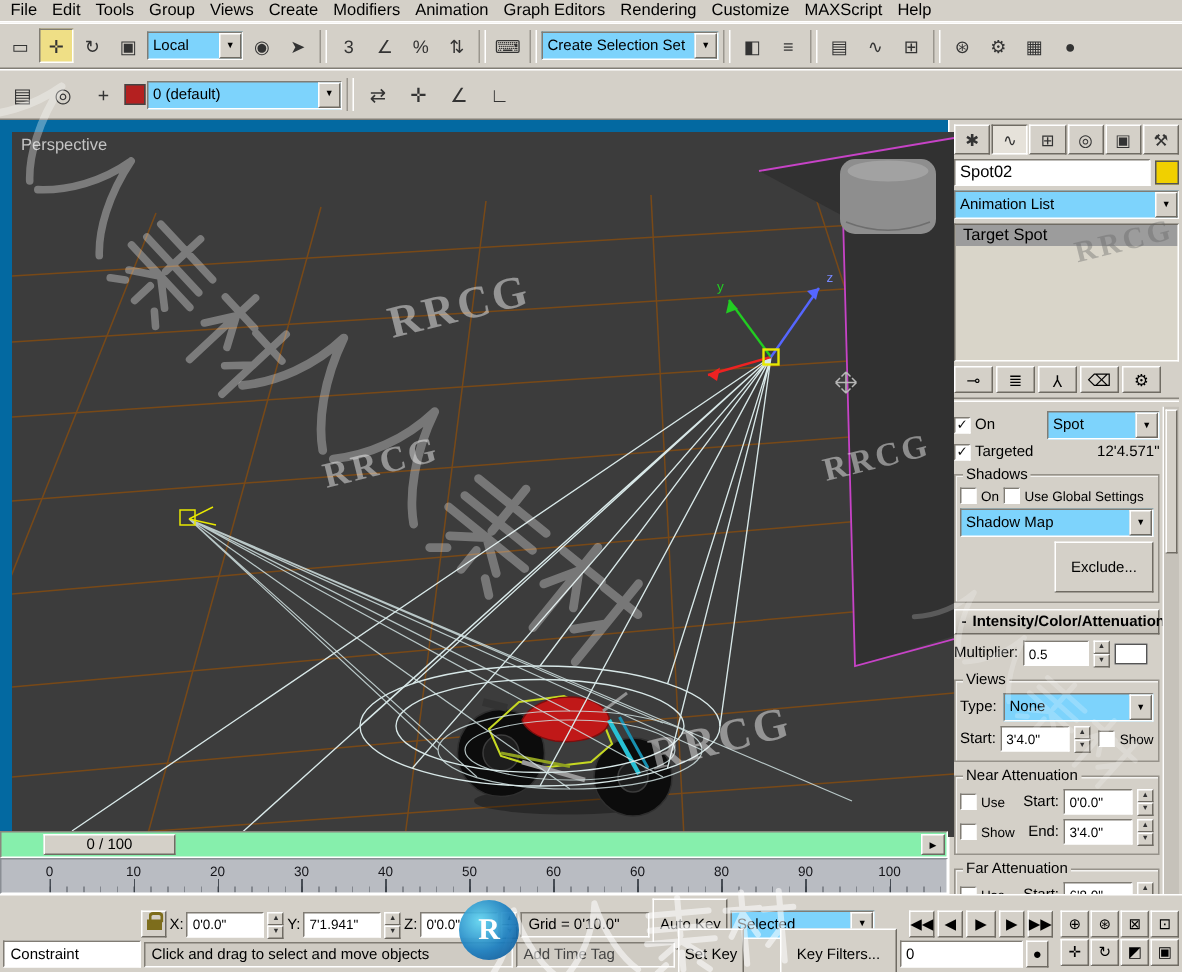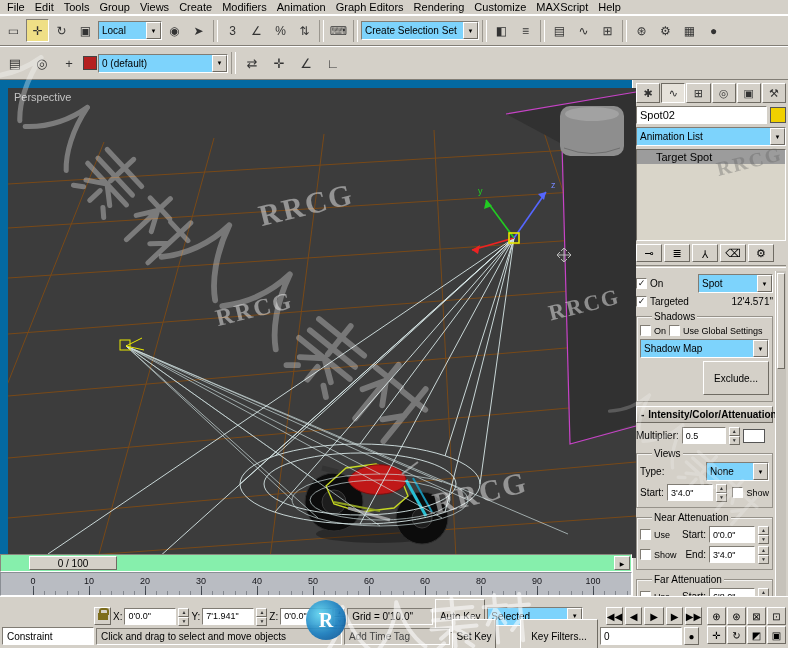--- a/index.html
+++ b/index.html
@@ -40,32 +40,32 @@
   .rtick{position:absolute;top:3px;transform:translateX(-50%);font-size:9px;color:#15151a}
   
   .cmd{width:156px;height:516px;background:#d4d0c8;border-left:1px solid #fff;padding:3px 2px 0 3px;display:flex;flex-direction:column;gap:3px;overflow:hidden}
   .cmdtabs{display:flex;gap:1px;height:20px;flex:none}
   .cmdtab{flex:1;display:flex;align-items:center;justify-content:center;font-size:11px;color:#333;background:#d4d0c8;border:1px solid;border-color:#fff #6f6b63 #6f6b63 #fff}
   .cmdtab.active{border-color:#6f6b63 #fff #fff #6f6b63;background:#e6e2da}
   .namerow{display:flex;gap:3px;align-items:center;flex:none}
   .namerow .field{flex:1;height:18px;font-size:11px}
   .swatch{width:16px;height:16px;border:1px solid #555;flex:none}
   .stack{height:92px;background:#d9d5c9;border:1px solid;border-color:#6f6b63 #fff #fff #6f6b63;font-size:11px;overflow:hidden;flex:none}
-  .stackitem{padding:1px 19px}
+  .stackitem{padding:1px 5px}
   .stackitem.selected{background:#9c9c9c}
   .stacktools{display:flex;gap:2px;flex:none}
   .stacktools .btn{width:26px;padding:0;font-size:11px}
   .pdivider{height:3px;border-top:1px solid #8a867e;border-bottom:1px solid #fff;flex:none}
   .params{position:relative;flex:1;padding-right:13px;overflow:hidden}
   .pscroll{position:absolute;right:0;top:0;bottom:0;width:11px;background:#c6c2ba;border-left:1px solid #fff}
   .pthumb{position:absolute;left:1px;right:1px;top:2px;height:96px;background:#d4d0c8;border:1px solid;border-color:#fff #6f6b63 #6f6b63 #fff}
   .prow{display:flex;align-items:center;gap:3px;margin:3px 0;font-size:10px}
   .plabel{white-space:nowrap}
   .group{border:1px solid #96928a;box-shadow:inset 1px 1px 0 rgba(255,255,255,.75);position:relative;margin:9px 0 4px;padding:5px 3px 3px}
-  .glabel{position:absolute;top:-6px;left:15px;background:#d4d0c8;padding:0 2px;font-size:10px;white-space:nowrap}
+  .glabel{position:absolute;top:-6px;left:5px;background:#d4d0c8;padding:0 2px;font-size:10px;white-space:nowrap}
   .rollout{display:flex;gap:4px;align-items:center;background:linear-gradient(#dcd8d0,#c2beb6);border:1px solid;border-color:#fff #6f6b63 #6f6b63 #fff;height:17px;padding:0 4px;font-weight:bold;font-size:10px;margin:4px 0}
   .small{font-size:9px}
   .mla{margin-left:auto}
   
   .statusbar{position:relative;width:788px;height:52px;padding:9px 86px 3px 2px;border-top:1px solid #fff}
   .srow{display:flex;align-items:center;height:20px;gap:2px}
   .slabel{font-size:10px;flex:none}
   .sunkbox{background:#cfcbc3;border:1px solid;border-color:#807c74 #fff #fff #807c74;height:17px;display:flex;align-items:center;padding:0 4px;font-size:10px;white-space:nowrap;overflow:hidden}
   .whitebox{background:#fff;border:1px solid;border-color:#807c74 #fff #fff #807c74;height:18px;display:flex;align-items:center;padding:0 4px;font-size:10px}
   .navgrid{position:absolute;right:2px;top:10px;display:grid;grid-template-columns:repeat(4,19px);grid-auto-rows:18px;gap:1px}
@@ -335,21 +335,21 @@
               <span>▲</span>
               <span>▼</span>
             </span>
           <span class="swatch" style="width: 22px; height: 14px; background: rgb(255, 255, 255);"></span>
         </div>
 
         <div class="group">
           <span class="glabel">Views</span>
           <div class="prow">
             <span class="plabel">Type:</span>
-            <div class="dd mla" style="width:63px">
+            <div class="dd mla" style="width:100px">
               <span class="txt">None</span>
               <span class="arrow">▼</span>
             </div>
           </div>
           <div class="prow">
             <span class="plabel">Start:</span>
             <div class="field w46">3'4.0"</div>
             <span class="spin">
                 <span>▲</span>
                 <span>▼</span>

